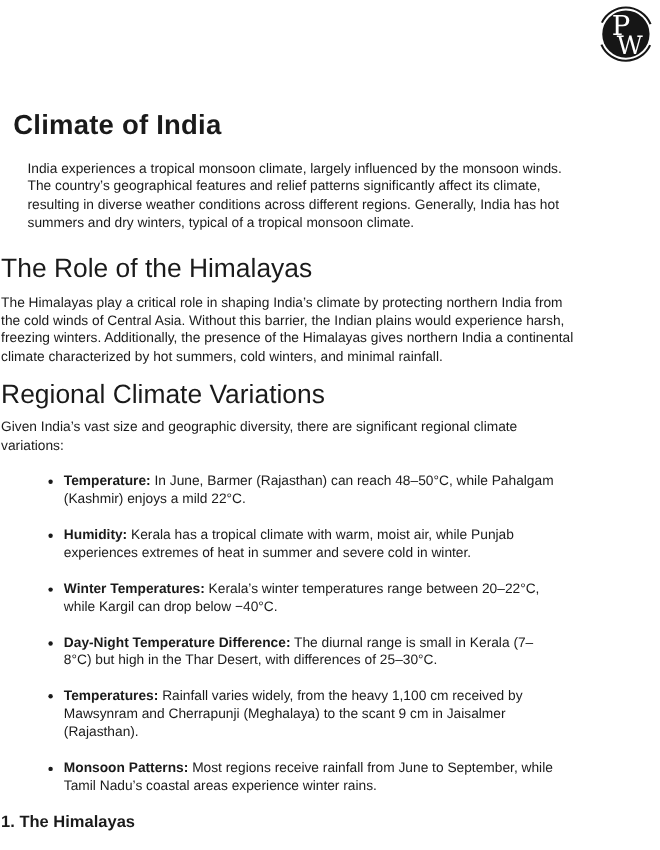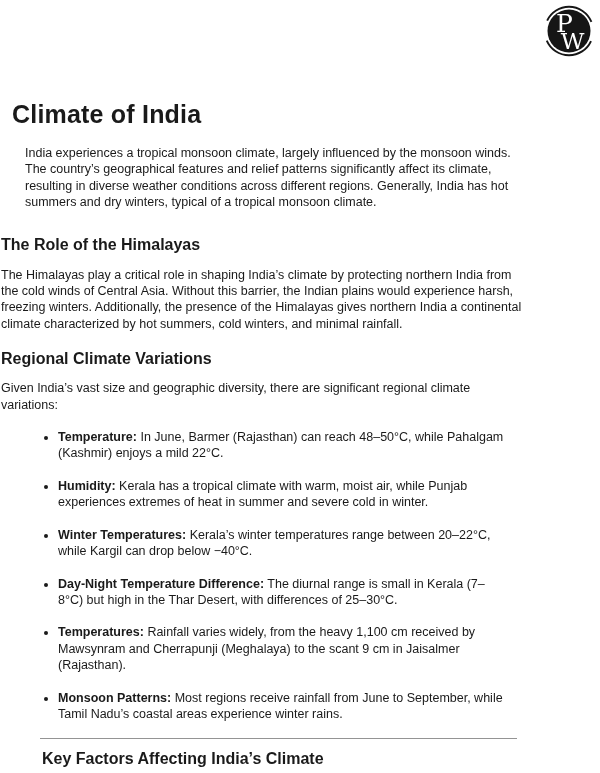--- a/index.html
+++ b/index.html
@@ -18,21 +18,21 @@
     width:52px; height:54px;
   }
 
   h1.doc-title {
     font-size:25px; line-height:32px; font-weight:bold;
     margin:98px 0 0 12px; letter-spacing:0.2px;
   }
   p { margin:0; }
   p.intro  { margin:15px 0 0 1px;padding-left:24px; }
   h2 {
-    font-size:16px; line-height:25px; font-weight:bold;
+    font-size:24px; line-height:25px; font-weight:normal;
     margin:21px 0 0 1px;
   }
   h2.regional { margin-top:14px; }
   p.body-text { margin:10px 0 0 1px; }
   p.lead { margin:9px 0 0 1px; }
 
   ul { margin:14px 0 0 0; padding:0 0 0 42px; list-style:disc outside; }
   ul li { margin:16px; padding:0; }
   .bold { font-weight:bold; }
 
@@ -75,20 +75,16 @@
 
   <ul>
     <li><span class="bold">Temperature:</span><span> In June, Barmer (Rajasthan) can reach 48–50°C, while Pahalgam (Kashmir) enjoys a mild 22°C.</span></li>
     <li><span class="bold">Humidity:</span><span> Kerala has a tropical climate with warm, moist air, while Punjab experiences extremes of heat in summer and severe cold in winter.</span></li>
     <li><span class="bold">Winter Temperatures:</span><span> Kerala’s winter temperatures range between 20–22°C, while Kargil can drop below −40°C.</span></li>
     <li><span class="bold">Day-Night Temperature Difference:</span><span> The diurnal range is small in Kerala (7–8°C) but high in the Thar Desert, with differences of 25–30°C.</span></li>
     <li><span class="bold">Temperatures:</span><span> Rainfall varies widely, from the heavy 1,100 cm received by Mawsynram and Cherrapunji (Meghalaya) to the scant 9 cm in Jaisalmer (Rajasthan).</span></li>
     <li><span class="bold">Monsoon Patterns:</span><span> Most regions receive rainfall from June to September, while Tamil Nadu’s coastal areas experience winter rains.</span></li>
   </ul>
 
-  <div class="key-factors">
-    <hr>
-    <h2>Key Factors Affecting India’s Climate</h2>
-  </div>
 
   <h3>1. The Himalayas</h3>
 
 </div>
 
 </body></html>

